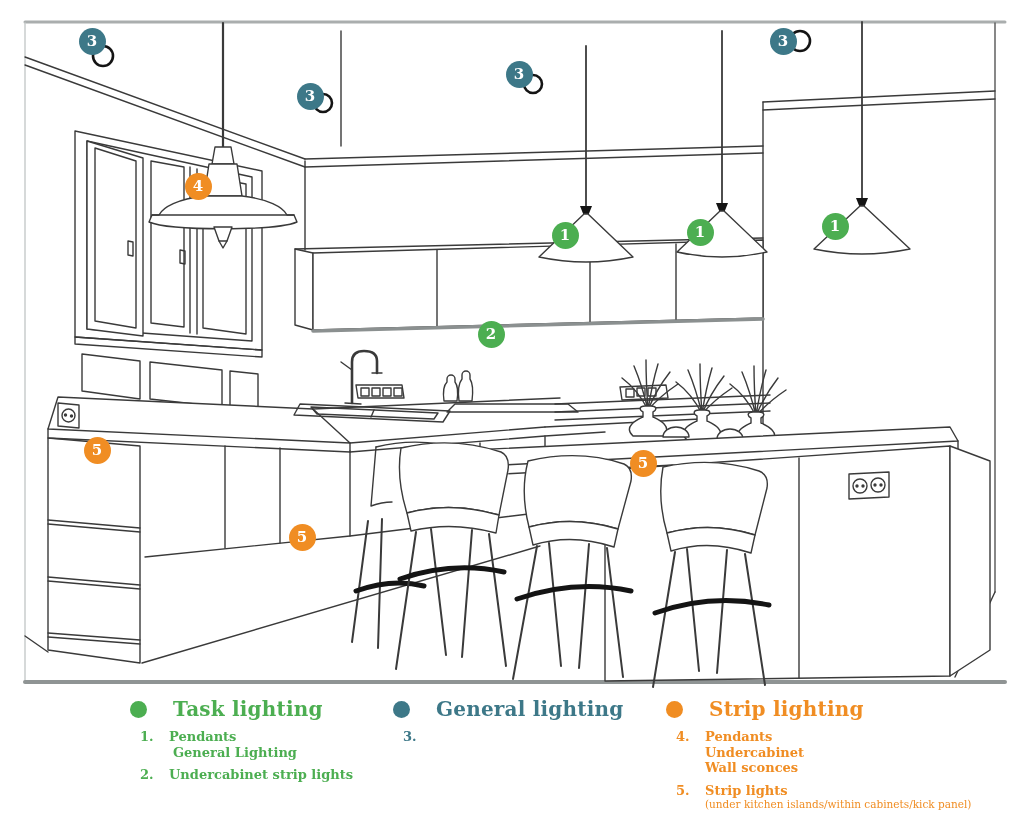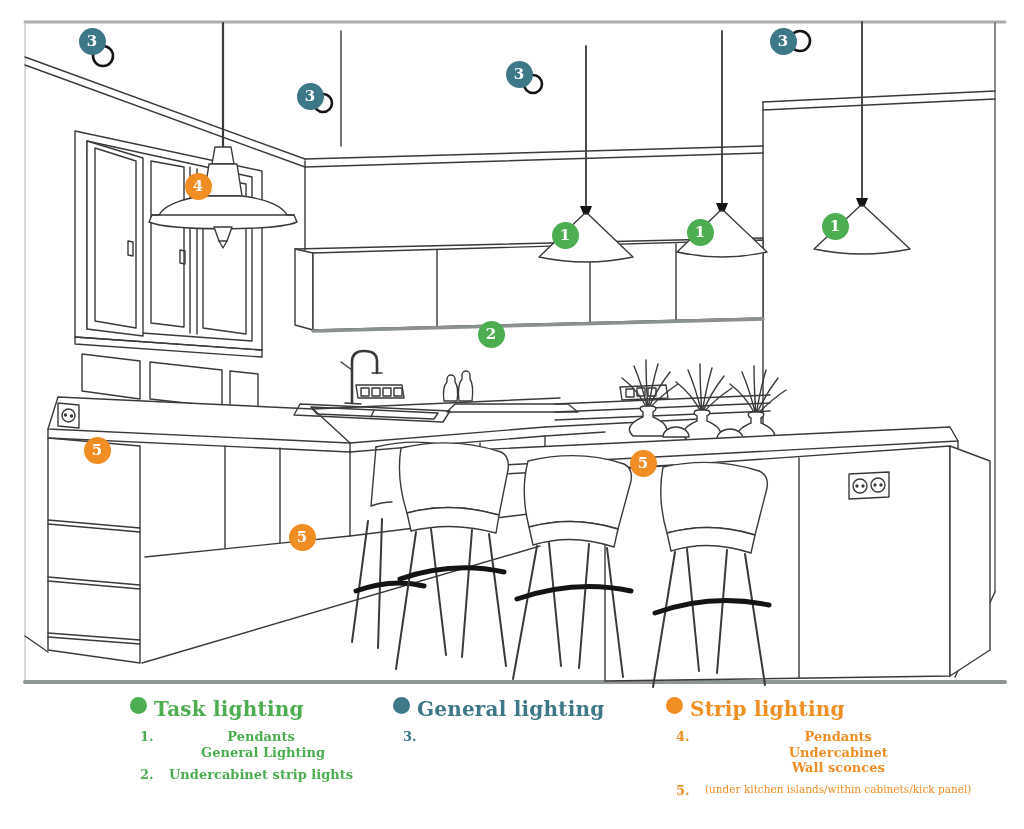--- a/index.html
+++ b/index.html
@@ -13,28 +13,28 @@
          font:700 15px/27px "DejaVu Serif","Liberation Serif",serif;z-index:5;}
   .b-task{background:var(--task,#4cae51);}
   .b-general{background:var(--general,#3d7888);}
   .b-accent{background:var(--accent,#f08d23);}
 
   
   .legend-col{position:absolute;top:697px;z-index:4;}
   #col-task{left:130px;color:var(--task,#4cae51);}
   #col-general{left:393px;color:var(--general,#3d7888);}
   #col-accent{left:666px;color:var(--accent,#f08d23);}
-  .legend-head{display:flex;align-items:flex-start;gap:7px;}
+  .legend-head{display:flex;align-items:center;gap:26px;}
   .dot{width:17px;height:17px;border-radius:50%;background:currentColor;flex:0 0 auto;}
   .legend-title{font:700 20px/24px "DejaVu Serif","Liberation Serif",serif;letter-spacing:.2px;}
   .legend-items{margin-top:8px;}
   .legend-item{display:grid;grid-template-columns:39px 1fr;margin-bottom:7px;
                font:700 13px/15.5px "DejaVu Serif","Liberation Serif",serif;}
   .num{padding-left:10px;}
-  .line{display:block;text-align:center;}
+  .line{display:block;}
   .note{display:block;font:400 10.5px/13px "DejaVu Serif","Liberation Serif",serif;}
 </style>
 </head>
 <body>
 
 <svg width="1024" height="690" viewBox="0 0 1024 690" fill="none" stroke="#3a3a3a" stroke-width="1.4" stroke-linecap="round" stroke-linejoin="round">
 
   <g>
     <path stroke="#aaaeae" stroke-width="3" d="M25,22 H1005"></path>
     <path stroke="#c9cccc" stroke-width="1.5" d="M25,23 V682"></path>
@@ -263,17 +263,18 @@
       <span class="num">4.</span>
       <span>
         <span class="line">Pendants</span>
         <span class="line">Undercabinet</span>
         <span class="line">Wall sconces</span>
       </span>
     </div>
     <div class="legend-item">
       <span class="num">5.</span>
       <span>
+        <span class="line">Strip lights</span>
         <span class="note">(under kitchen islands/within cabinets/kick panel)</span>
       </span>
     </div>
   </div>
 </div>
 
 </body></html>

